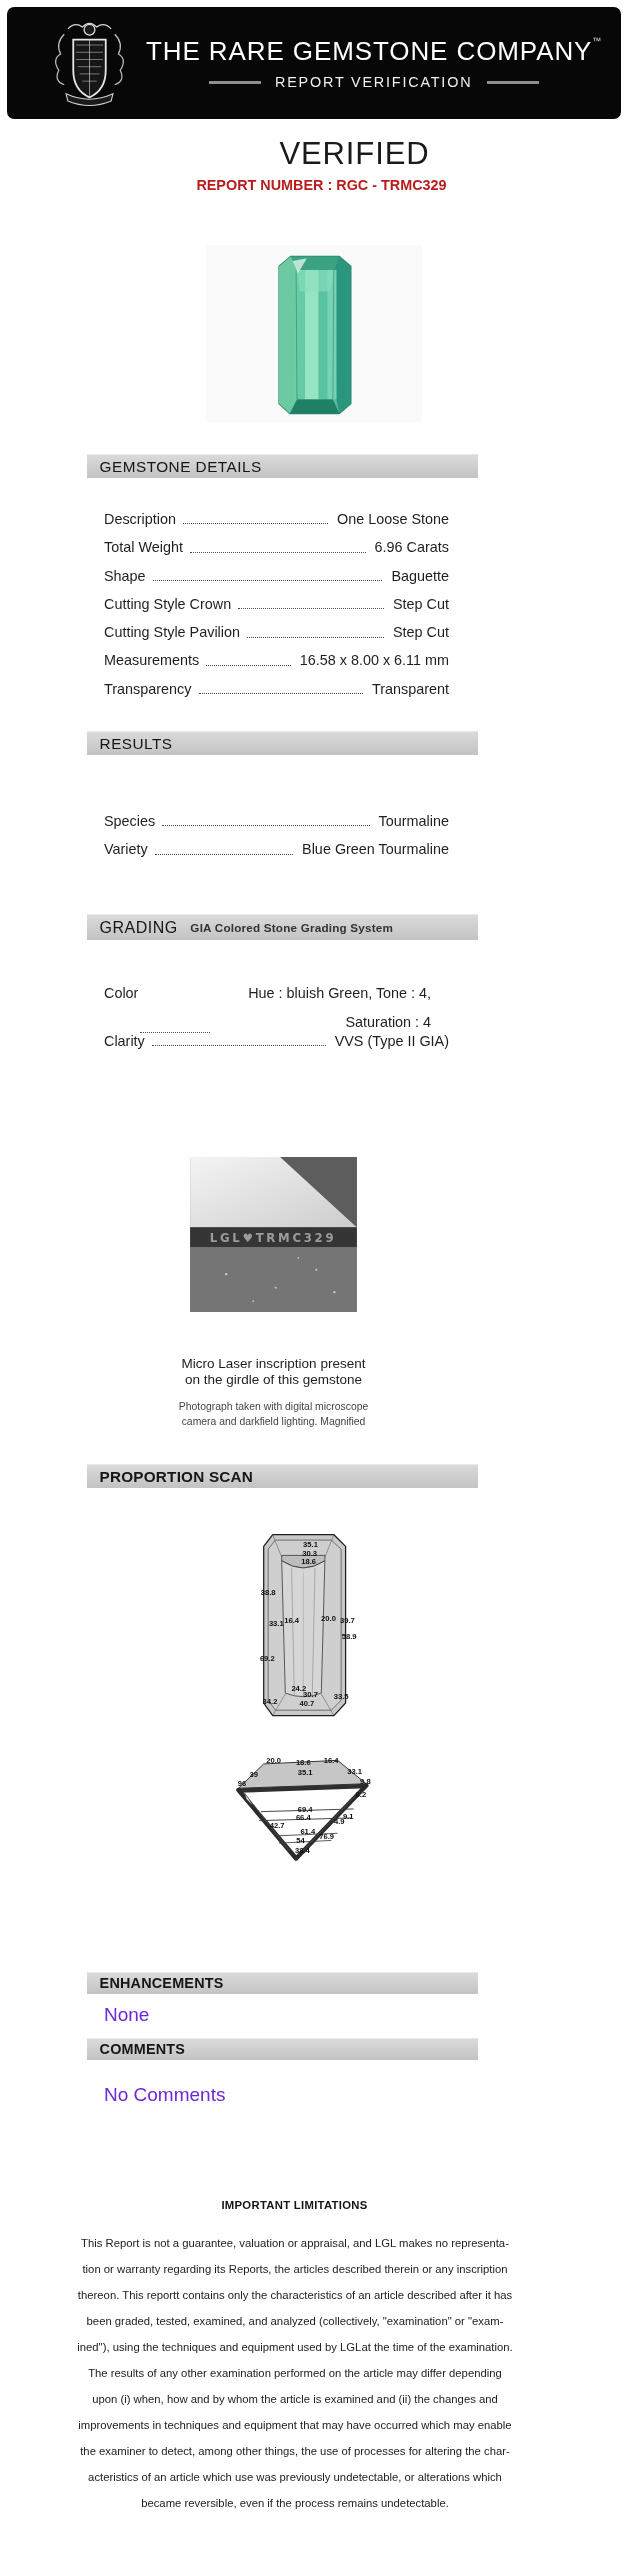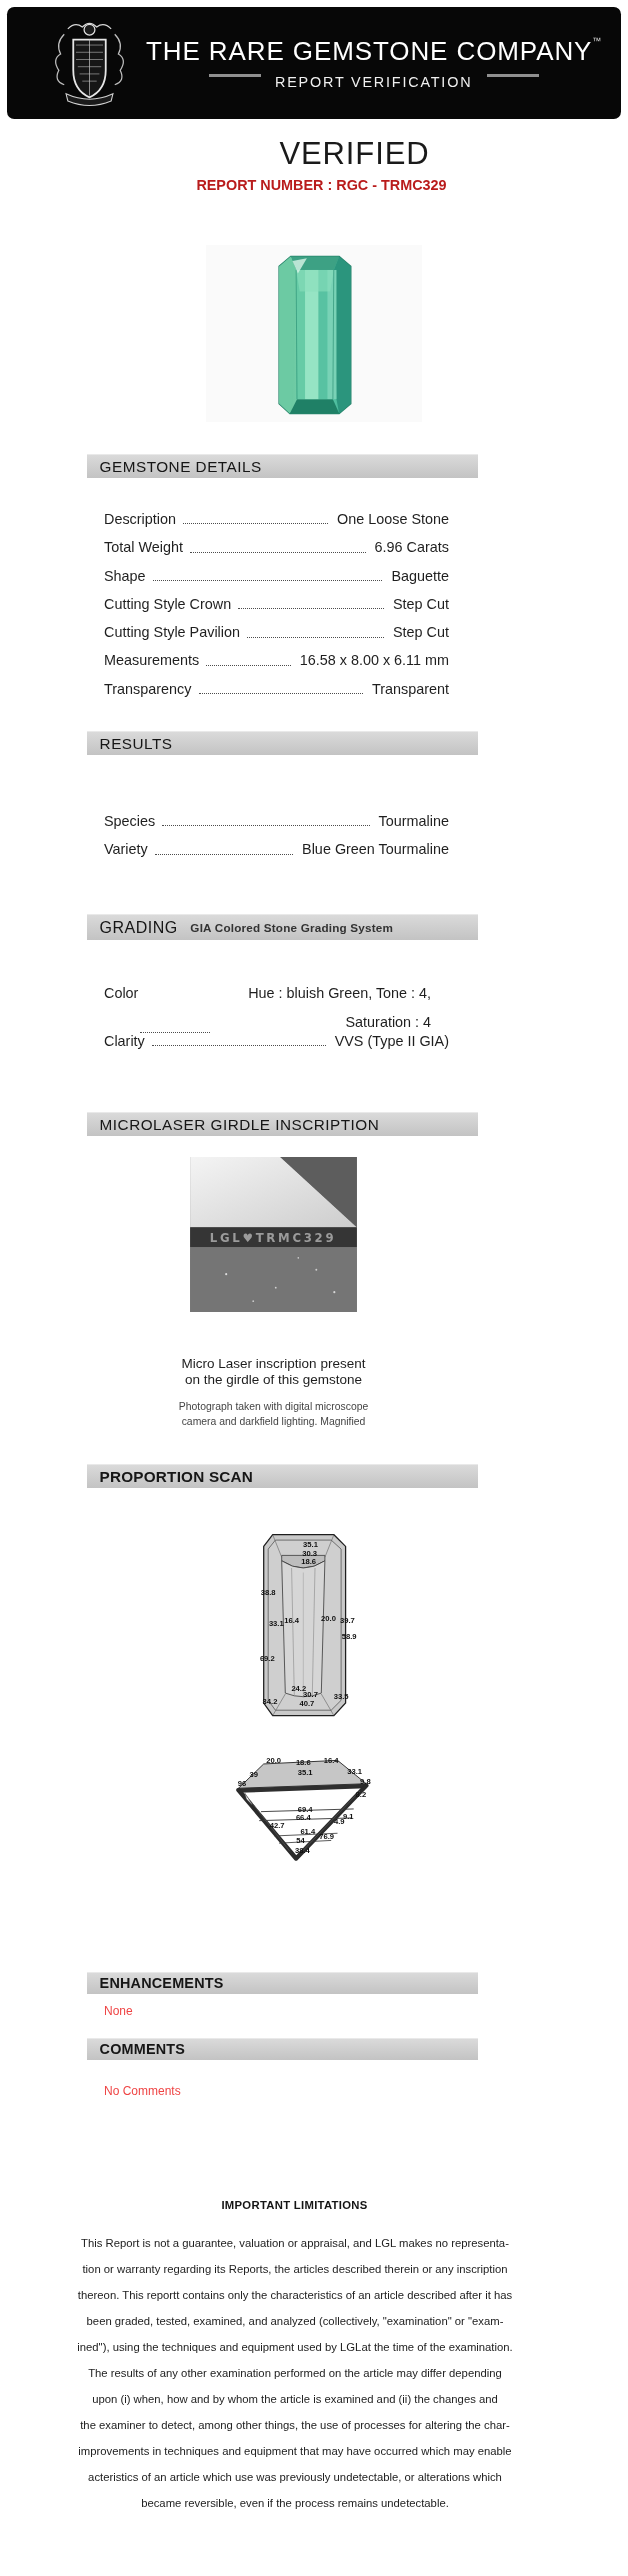--- a/index.html
+++ b/index.html
@@ -7,21 +7,21 @@
         font-family:"Liberation Sans",sans-serif;color:#1c1c1c;overflow:hidden;}
 
   
   .hdr{position:absolute;top:7.2px;left:7.2px;width:614px;height:112px;background:#070707;
        border-radius:7.2px;}
   .crest{position:absolute;left:41px;top:10.8px;width:83px;height:92px;}
   .hdr-text{position:absolute;left:135px;right:16px;top:0;height:100%;
             display:flex;flex-direction:column;justify-content:center;align-items:center;}
   .brand{color:#ffffff;font-size:26px;letter-spacing:0.9px;white-space:nowrap;font-weight:400;}
   .tm{font-size:9px;vertical-align:16px;color:#dcdcdc;letter-spacing:0;}
-  .subtitle-row{margin-top:7px;display:flex;align-items:flex-start;gap:14.4px;}
+  .subtitle-row{margin-top:7px;display:flex;align-items:center;gap:14.4px;}
   .dashline{width:52px;height:2.7px;background:#8f8f8f;}
   .subtitle{color:#f0f0f0;font-size:14.4px;letter-spacing:1.8px;white-space:nowrap;}
 
   
   .verified{position:absolute;top:136px;left:0;width:629px;text-align:center;
             font-size:31px;color:#1a1a1a;letter-spacing:0.9px;padding-left:40px;}
   .repnum{position:absolute;top:177px;left:7px;width:629px;text-align:center;
           font-size:14.4px;font-weight:bold;color:#b91c1c;}
 
   
@@ -60,21 +60,21 @@
   .photonote{position:absolute;top:1399px;left:100px;width:347px;text-align:center;
              font-size:10.4px;line-height:15.3px;color:#454545;}
 
   
   .topview{position:absolute;top:1523px;left:216px;width:198px;height:207px;}
   .profview{position:absolute;top:1752px;left:225px;width:153px;height:113px;}
   .dlab{font-family:"Liberation Sans",sans-serif;font-size:8.5px;font-weight:bold;
         fill:#101010;text-anchor:middle;}
 
   
-  .plain{position:absolute;left:104px;font-size:12px;color:#ef4444;}
+  .plain{position:absolute;left:104px;font-size:19px;color:#6d28d9;}
 
   
   .lim-title{position:absolute;top:2199px;left:87px;width:415px;text-align:center;
              font-size:11.3px;font-weight:bold;color:#151515;letter-spacing:0.3px;}
   .lim-lines{position:absolute;top:2230px;left:72px;width:446px;text-align:center;
              font-size:11.3px;color:#222;}
   .lim-lines div{line-height:26px;white-space:nowrap;}
 </style>
 </head>
 <body>
@@ -204,23 +204,20 @@
         <div>Saturation : 4</div>
       </div>
     </div>
     <div class="kv grow2">
       <span class="k">Clarity</span>
       <span class="dots"></span>
       <span class="v">VVS (Type II GIA)</span>
     </div>
   </div>
 
-  <div class="bar" style="top:1112px">
-    <span>MICROLASER GIRDLE INSCRIPTION</span>
-  </div>
   <svg class="girdle" viewBox="0 0 185 172">
     <defs>
       <linearGradient id="gmet" x1="0" y1="0" x2="0" y2="1">
         <stop offset="0" stop-color="#7e7e7e"></stop>
           <stop offset="1" stop-color="#6f6f6f"></stop>
       </linearGradient>
       <linearGradient id="glight" x1="0" y1="0" x2="1" y2="1">
         <stop offset="0" stop-color="#f4f4f4"></stop>
           <stop offset="1" stop-color="#cdcdcd"></stop>
       </linearGradient>
@@ -323,20 +320,20 @@
 
   <div class="lim-title">IMPORTANT LIMITATIONS</div>
   <div class="lim-lines" id="limLines">
       <div>This Report is not a guarantee, valuation or appraisal, and LGL makes no representa-</div>
       <div>tion or warranty regarding its Reports, the articles described therein or any inscription</div>
       <div>thereon. This reportt contains only the characteristics of an article described after it has</div>
       <div>been graded, tested, examined, and analyzed (collectively, "examination" or "exam-</div>
       <div>ined"), using the techniques and equipment used by LGLat the time of the examination.</div>
       <div>The results of any other examination performed on the article may differ depending</div>
       <div>upon (i) when, how and by whom the article is examined and (ii) the changes and</div>
+      <div>improvements in techniques and equipment that may have occurred which may enable</div>
       <div>the examiner to detect, among other things, the use of processes for altering the char-</div>
-      <div>improvements in techniques and equipment that may have occurred which may enable</div>
       <div>acteristics of an article which use was previously undetectable, or alterations which</div>
       <div>became reversible, even if the process remains undetectable.</div>
     </div>
 
 </div>
 
 
 </body></html>

